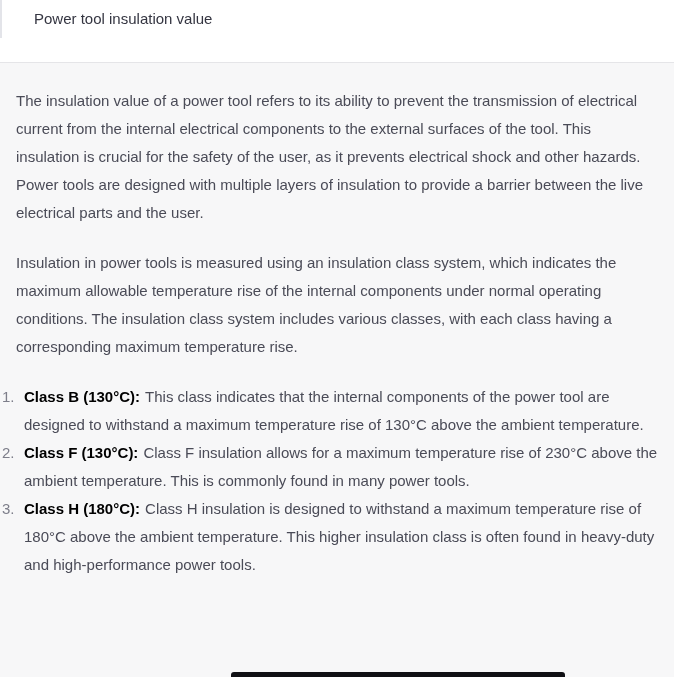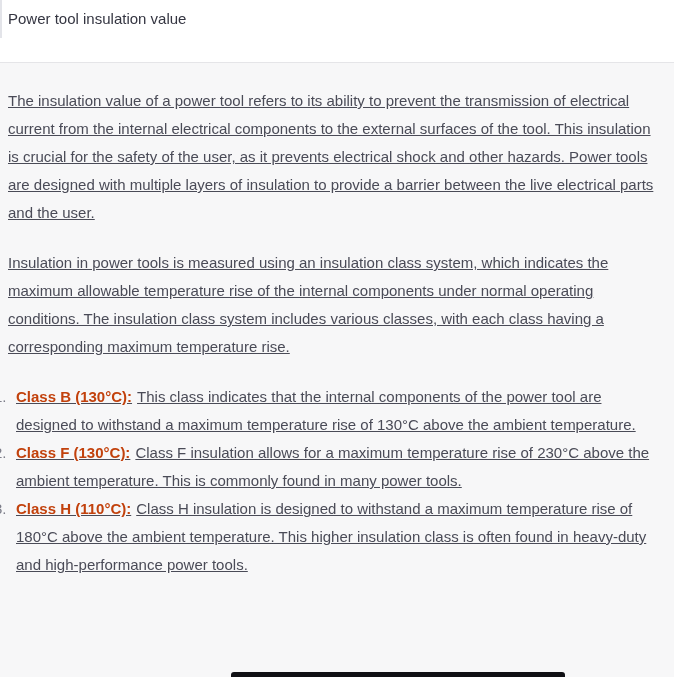--- a/index.html
+++ b/index.html
@@ -20,37 +20,36 @@
     position: absolute;
     left: 0; top: 0;
     width: 2px; height: 38px;
     background: #e3e4e9;
   }
   .user-section {
     box-sizing: border-box;
     height: 63px;
     background: #ffffff;
     border-bottom: 1px solid #e5e5e8;
-    padding: 8px 20px 0 8px;
+    padding: 8px 20px 0 34px;
   }
   .user-text {
     font-size: 15px;
     line-height: 22px;
     color: #343541;
   }
   .assistant-section {
     box-sizing: border-box;
     height: 614px;
     background: #f7f7f8;
-    padding: 24px 16px 0 8px;
+    padding: 24px 16px 0 16px;
     color: #4a4b57;
     font-size: 15px;
     line-height: 28px;
     overflow: hidden;
-    text-decoration: underline;
   }
   .assistant-section p {
     margin: 0 0 22px 0;
   }
   ol.insulation-list {
     list-style: none;
     margin: 0; padding: 0;
   }
   ol.insulation-list li {
     position: relative;
@@ -60,21 +59,21 @@
   .li-number {
     position: absolute;
     left: -14px;
     top: 0;
     width: 16px;
     text-align: left;
     color: #7d7e8a;
   }
   .li-label {
     font-weight: 700;
-    color: #c2410c;
+    color: #000000;
     margin-right: 5px;
   }
   .home-indicator {
     position: absolute;
     left: 231px;
     bottom: 0;
     width: 334px;
     height: 5px;
     background: #101014;
     border-radius: 3px 3px 0 0;
@@ -96,20 +95,20 @@
     <p>Insulation in power tools is measured using an insulation class system, which indicates the maximum allowable temperature rise of the internal components under normal operating conditions. The insulation class system includes various classes, with each class having a corresponding maximum temperature rise.</p>
 
     <ol class="insulation-list">
       <li>
         <span class="li-number">1.</span><span class="li-label">Class B (130°C):</span><span class="li-text">This class indicates that the internal components of the power tool are designed to withstand a maximum temperature rise of 130°C above the ambient temperature.</span>
       </li>
       <li>
         <span class="li-number">2.</span><span class="li-label">Class F (130°C):</span><span class="li-text">Class F insulation allows for a maximum temperature rise of 230°C above the ambient temperature. This is commonly found in many power tools.</span>
       </li>
       <li>
-        <span class="li-number">3.</span><span class="li-label">Class H (110°C):</span><span class="li-text">Class H insulation is designed to withstand a maximum temperature rise of 180°C above the ambient temperature. This higher insulation class is often found in heavy-duty and high-performance power tools.</span>
+        <span class="li-number">3.</span><span class="li-label">Class H (180°C):</span><span class="li-text">Class H insulation is designed to withstand a maximum temperature rise of 180°C above the ambient temperature. This higher insulation class is often found in heavy-duty and high-performance power tools.</span>
       </li>
     </ol>
   </div>
 
   <div class="home-indicator"></div>
 
 </div>
 
 </body></html>

